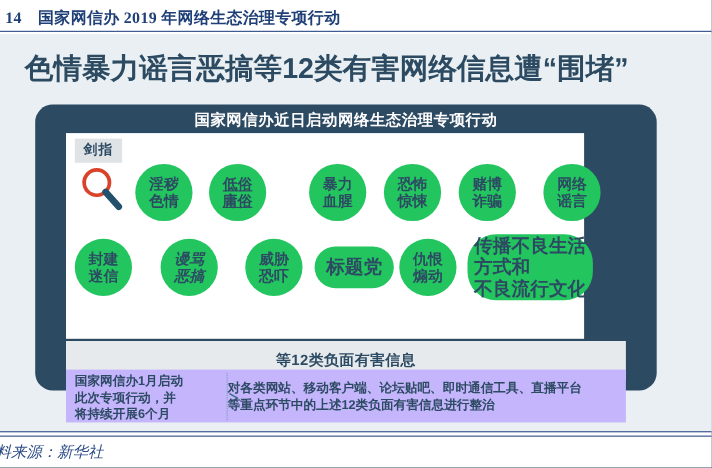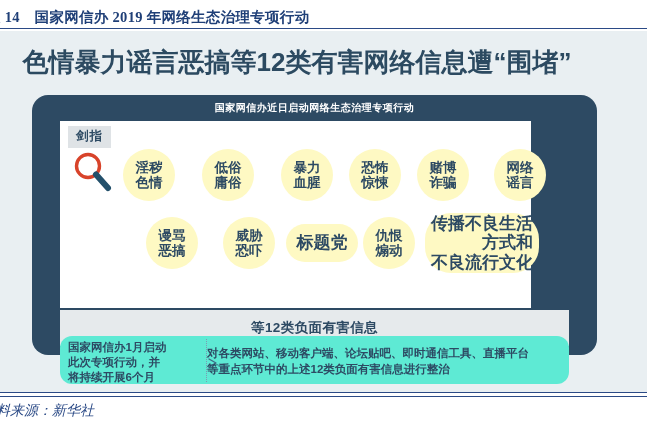--- a/index.html
+++ b/index.html
@@ -39,21 +39,21 @@
   }
   
   #card{
     position:absolute;left:32px;top:64px;width:565px;height:260px;
     background:#2d4a63;
     border-radius:16px;
   }
   #card-header{
     position:absolute;left:0;top:6px;width:565px;
     text-align:center;color:#ffffff;
-    font-size:10px;font-weight:bold;letter-spacing:0.5px;
+    font-size:14px;font-weight:bold;letter-spacing:0.5px;
     white-space:nowrap;
   }
   
   #panel{
     position:absolute;left:28px;top:26px;width:471px;height:187px;
     background:#ffffff;
   }
   #badge{
     position:absolute;left:8px;top:5px;
     background:#dfe3e6;color:#2d4a63;
@@ -64,25 +64,25 @@
   
   #magnifier{
     position:absolute;left:10px;top:28px;width:46px;height:46px;
   }
   
   .row{position:absolute;left:0;width:509px;}
   #row1{top:26px;height:62px;}
   #row2{top:92px;height:68px;}
   .bubble{
     position:absolute;
-    background:#fef9c3;
+    background:#22c55e;
     color:#2d4a63;
     font-weight:bold;
     display:flex;align-items:center;justify-content:center;
-    text-align:right;
+    text-align:left;
     line-height:1.12;
     white-space:pre-line;
   }
   .circle{
     width:52px;height:52px;border-radius:50%;
     font-size:13.5px;
   }
   .pill{
     border-radius:26px;font-size:17px;
   }
@@ -90,22 +90,21 @@
   #band{
     position:absolute;left:28px;top:215px;width:509px;height:36px;
     background:#e6eaec;
     display:flex;align-items:center;justify-content:center;
     color:#2d4a63;font-size:13.5px;font-weight:bold;
     letter-spacing:0.4px;
   }
   
   #notes{
     position:absolute;left:28px;top:241px;width:509px;height:48px;
-    background:#5eead4;
-    border-radius:12px;
+    background:#c4b5fd;
   }
   #note-left{
     position:absolute;left:8px;top:4px;width:130px;
     color:#2d4a63;font-size:11.5px;font-weight:bold;
     line-height:1.32;white-space:pre-line;
   }
   #note-divider{
     position:absolute;left:146px;top:3px;width:0;height:43px;
     border-left:1.5px dotted #7d9bb0;
   }
@@ -155,34 +154,36 @@
       <span id="magnifier">
         <svg width="46" height="46" viewBox="0 0 46 46">
           <circle cx="18" cy="17" r="11.5" fill="none" stroke="#d8432a" stroke-width="3.4"></circle>
           <line x1="26" y1="25.5" x2="38" y2="39" stroke="#23506b" stroke-width="6" stroke-linecap="round"></line>
         </svg>
       </span>
 
       <div class="row" id="row1">
         <div class="bubble circle" style="left:63px;top:2px;">淫秽
 色情</div>
-        <div class="bubble circle" style="left:142px;top:2px;">低俗
+        <div class="bubble circle" style="left:130px;top:2px;text-decoration:underline;">低俗
 庸俗</div>
         <div class="bubble circle" style="left:221px;top:2px;">暴力
 血腥</div>
         <div class="bubble circle" style="left:357px;top:2px;">赌博
 诈骗</div>
         <div class="bubble circle" style="left:289px;top:2px;">恐怖
 惊悚</div>
         <div class="bubble circle" style="left:434px;top:2px;">网络
 谣言</div>
       </div>
 
       <div class="row" id="row2">
-        <div class="bubble circle" style="left:86px;top:4px;">谩骂
+        <div class="bubble circle" style="left:8px;top:4px;">封建
+迷信</div>
+        <div class="bubble circle" style="left:86px;top:4px;font-style:italic;">谩骂
 恶搞</div>
         <div class="bubble circle" style="left:163px;top:4px;">威胁
 恐吓</div>
         <div class="bubble pill" style="left:226px;top:11px;width:72px;height:38px;">标题党</div>
         <div class="bubble circle" style="left:303px;top:4px;">仇恨
 煽动</div>
         <div class="bubble pill" style="left:365px;top:0px;width:114px;height:60px;">传播不良生活
 方式和
 不良流行文化</div>
       </div>

